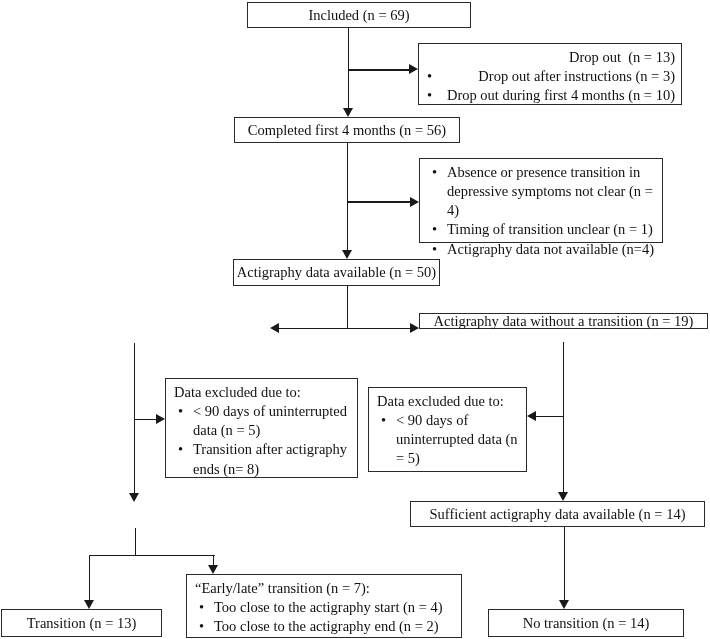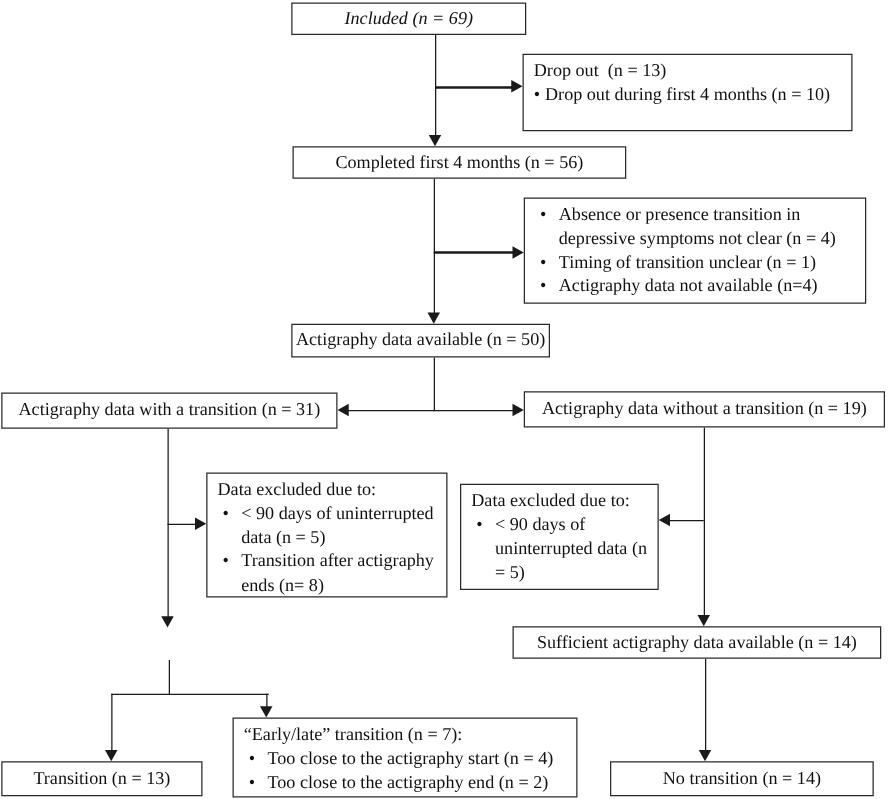--- a/index.html
+++ b/index.html
@@ -74,70 +74,68 @@
     border-bottom: 5.5px solid transparent;
     border-left: 9px solid #1a1a1a;
   }
   .arr.left {
     border-top: 5.5px solid transparent;
     border-bottom: 5.5px solid transparent;
     border-right: 9px solid #1a1a1a;
   }
 
   
-  #box-included            { left: 233px; top: 2px;   width: 188px; height: 26px; font-style: italic; }
-  #box-dropout             { left: 418px; top: 43px;  width: 264px; height: 62px; }
-  #box-completed           { left: 234px; top: 117px; width: 267px; height: 26px; }
-  #box-exclusions1         { left: 419px; top: 158px; width: 274px; height: 85px; }
+  #box-included            { left: 247px; top: 2px;   width: 224px; height: 26px; }
+  #box-dropout             { left: 418px; top: 43px;  width: 264px; height: 62px; text-align: right; }
+  #box-completed           { left: 234px; top: 117px; width: 226px; height: 26px; }
+  #box-exclusions1         { left: 419px; top: 158px; width: 244px; height: 85px; }
   #box-actigraphy          { left: 233px; top: 259px; width: 207px; height: 27px; }
   #box-with-transition     { left: 1px;   top: 314px; width: 269px; height: 29px; }
-  #box-without-transition  { left: 419px; top: 313px; width: 289px; height: 29px; }
+  #box-without-transition  { left: 419px; top: 313px; width: 289px; height: 16px; }
   #box-excluded-left       { left: 165px; top: 378px; width: 193px; height: 100px; }
   #box-excluded-right      { left: 368px; top: 387px; width: 159px; height: 85px; }
   #box-sufficient-left     { left: 1px;   top: 502px; width: 296px; height: 26px; }
   #box-sufficient-right    { left: 410px; top: 501px; width: 295px; height: 26px; }
   #box-transition          { left: 1px;   top: 609px; width: 161px; height: 28px; }
   #box-early-late          { left: 186px; top: 574px; width: 276px; height: 64px; }
-  #box-no-transition       { left: 488px; top: 609px; width: 211px; height: 28px; }
+  #box-no-transition       { left: 488px; top: 609px; width: 196px; height: 28px; }
 </style>
 </head>
 <body>
 
 <div id="figure">
 
   <div id="box-included" class="box label-box">
     <span>Included (n = 69)</span>
   </div>
 
   <div id="box-dropout" class="box list-box">
     <div class="title">Drop out  (n = 13)</div>
     <ul class="bullets-tight">
+        <li>Drop out after instructions (n = 3)</li>
         <li>Drop out during first 4 months (n = 10)</li>
       </ul>
   </div>
 
   <div id="box-completed" class="box label-box">
     <span>Completed first 4 months (n = 56)</span>
   </div>
 
   <div id="box-exclusions1" class="box list-box">
     <ul class="bullets">
         <li>Absence or presence transition in depressive symptoms not clear (n = 4)</li>
         <li>Timing of transition unclear (n = 1)</li>
         <li>Actigraphy data not available (n=4)</li>
       </ul>
   </div>
 
   <div id="box-actigraphy" class="box label-box">
     <span>Actigraphy data available (n = 50)</span>
   </div>
 
-  <div id="box-with-transition" class="box label-box">
-    <span>Actigraphy data with a transition (n = 31)</span>
-  </div>
 
   <div id="box-without-transition" class="box label-box">
     <span>Actigraphy data without a transition (n = 19)</span>
   </div>
 
   <div id="box-excluded-left" class="box list-box">
     <div class="title">Data excluded due to:</div>
     <ul class="bullets">
         <li>&lt; 90 days of uninterrupted data (n = 5)</li>
         <li>Transition after actigraphy ends (n= 8)</li>

